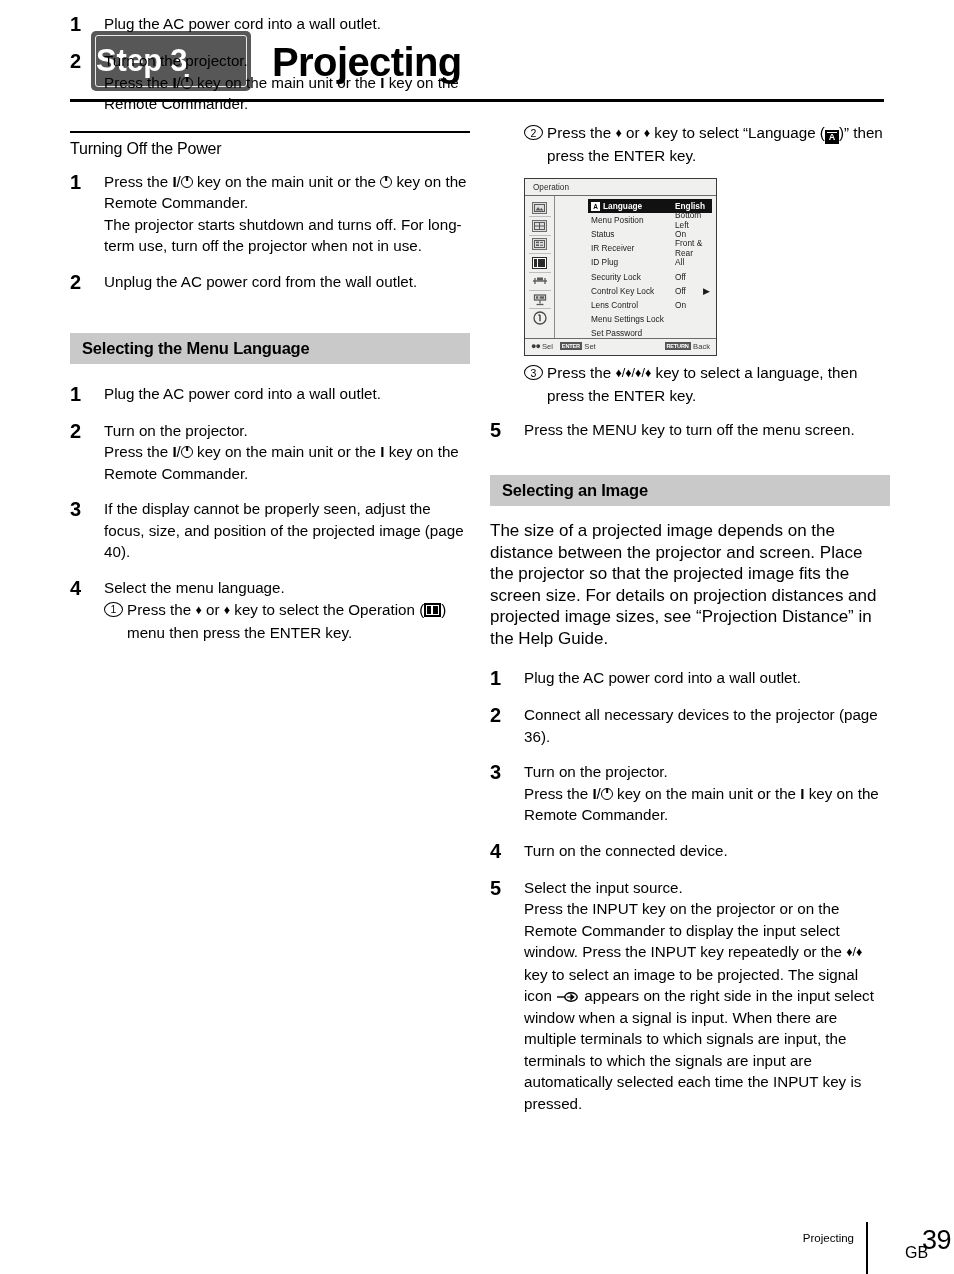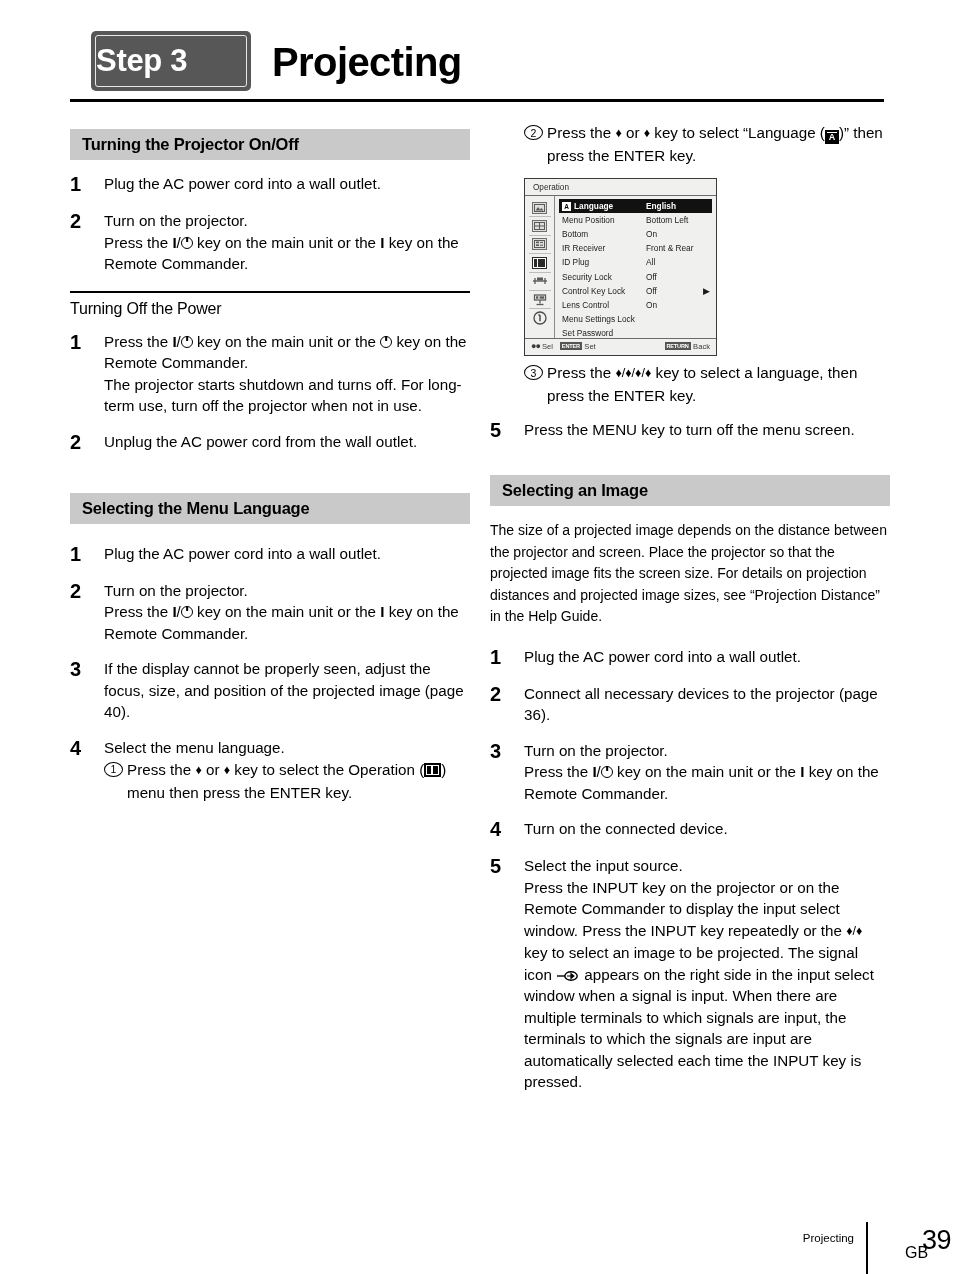--- a/index.html
+++ b/index.html
@@ -67,21 +67,21 @@
   .step-num {
     width:34px; flex:0 0 34px;
     font-size:20px; font-weight:bold;
     line-height:23px;
     padding-top:0px;
   }
   .step-body { flex:1; font-size:15.2px; line-height:21.5px; }
   .step-body p { margin:0; }
 
   
-  .para { font-size:14px; line-height:21.5px; margin:0; }
+  .para { font-size:17px; line-height:21.5px; margin:0; }
 
   
   .substep { display:flex; margin-top:1px; }
   .circ {
     flex:0 0 19px; width:19px; height:16px;
     display:inline-flex; align-items:center; justify-content:center;
     font-size:10.5px;
     border:1.2px solid #000; border-radius:50%;
     height:15px; margin-top:3px; margin-right:4px;
   }
@@ -136,21 +136,21 @@
     position:absolute; left:524px; top:178px;
     width:193px; height:178px;
     background:#f0f0ee;
     border:1.4px solid #3a3a3a;
   }
   #osd-title {
     height:17px; border-bottom:1.2px solid #6b6b6b;
     font-size:8.2px; color:#2a2a2a; padding-left:8px;
     display:flex; align-items:center; font-weight:500;
   }
-  #osd-main { display:flex; height:142px; }
+  #osd-main { display:flex; height:142px;gap:29px; }
   #osd-rail {
     width:30px; border-right:1.2px solid #8a8a8a;
     display:flex; flex-direction:column; align-items:center;
     padding-top:3px;
   }
   .rail-item {
     width:30px; height:17.4px;
     display:flex; align-items:center; justify-content:center;
   }
   .rail-sep { width:22px; height:1px; background:#bdbdbd; }
@@ -205,23 +205,20 @@
     <div id="step-badge-inner">
       <span id="step-badge-label">Step 3</span>
     </div>
   </div>
   <div id="page-title">Projecting</div>
   <div id="header-rule"></div>
 </div>
 
 <div class="col" id="col-left">
 
-  <div class="section-bar" style="margin-top:129px;">
-    <span>Turning the Projector On/Off</span>
-  </div>
 
   <div class="step" style="margin-top:13px;">
     <div class="step-num">1</div>
     <div class="step-body">
       <p>Plug the AC power cord into a wall outlet.</p>
     </div>
   </div>
 
   <div class="step">
     <div class="step-num">2</div>
@@ -439,21 +436,21 @@
         <span class="osd-val">English</span>
       </div>
       <div class="osd-row">
         <span class="osd-name">
             <span>Menu Position</span>
           </span>
         <span class="osd-val">Bottom Left</span>
       </div>
       <div class="osd-row">
         <span class="osd-name">
-            <span>Bottom</span>
+            <span>Status</span>
           </span>
         <span class="osd-val">On</span>
       </div>
       <div class="osd-row">
         <span class="osd-name">
             <span>IR Receiver</span>
           </span>
         <span class="osd-val">Front &amp; Rear</span>
       </div>
       <div class="osd-row">

